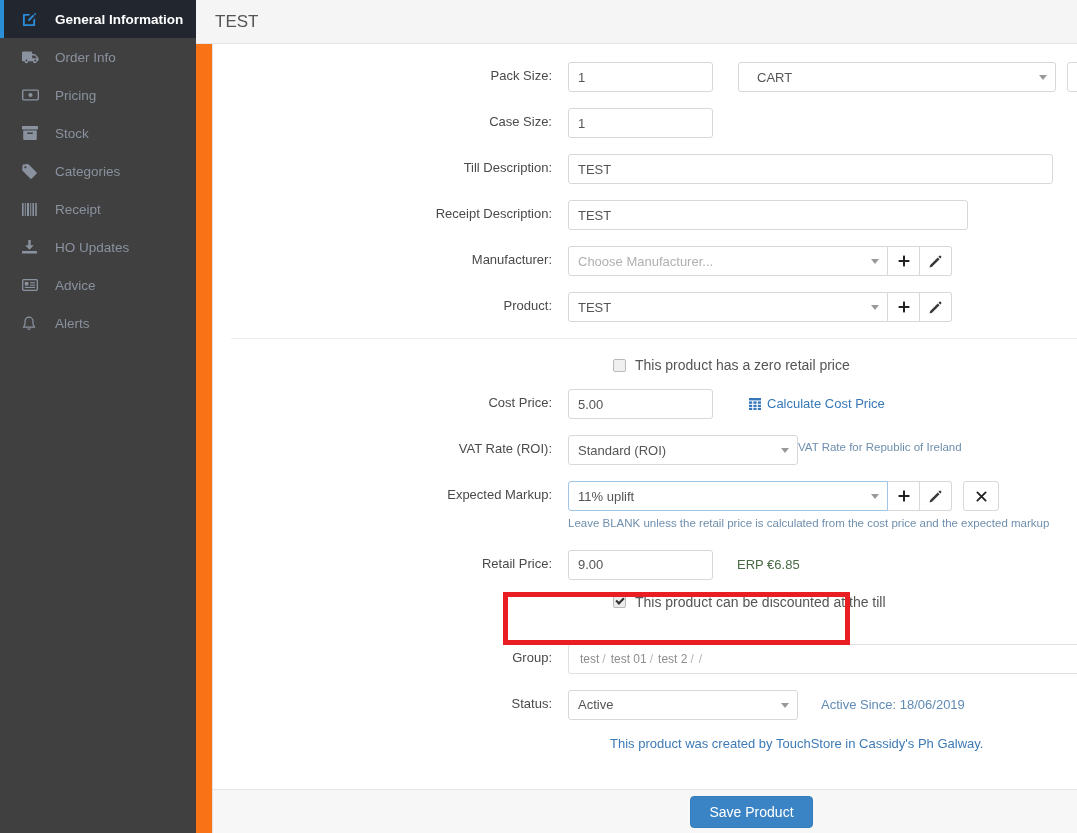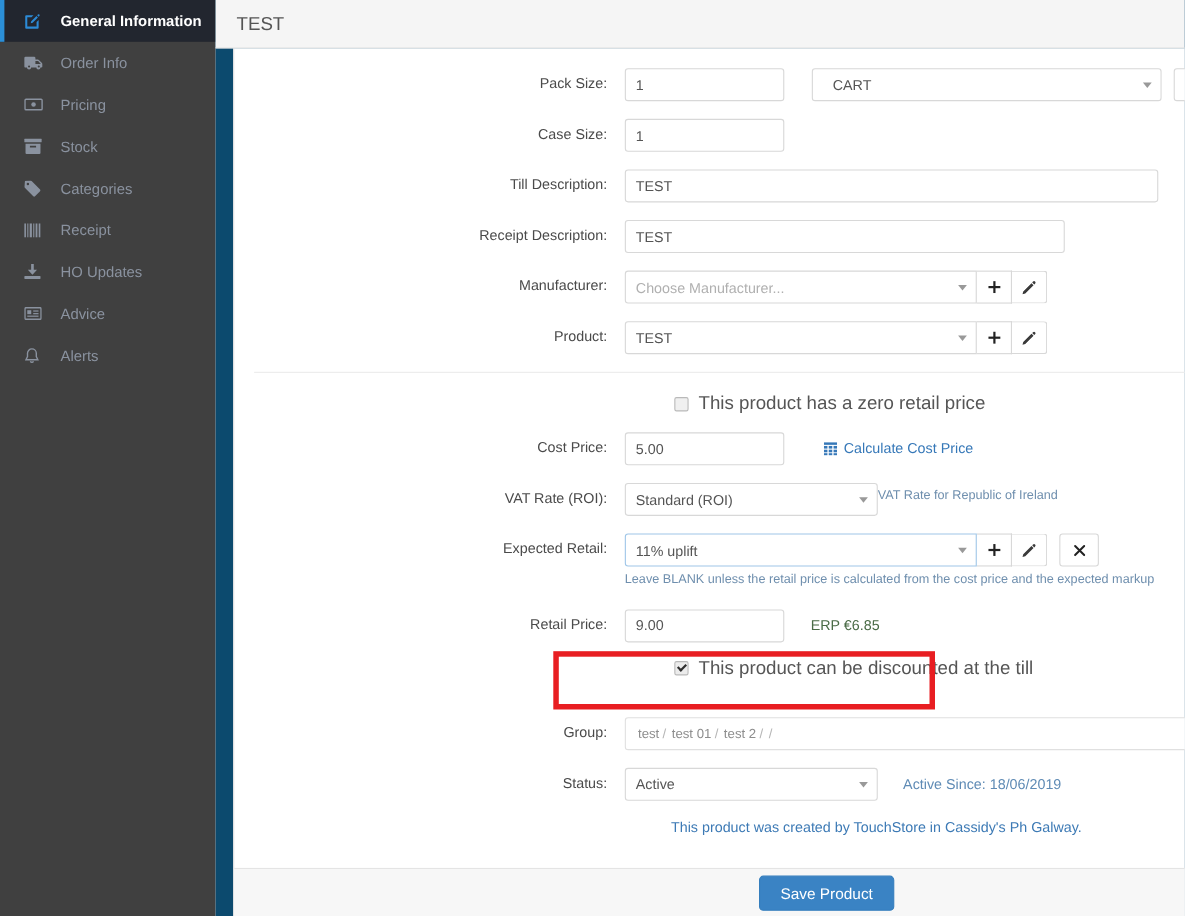--- a/index.html
+++ b/index.html
@@ -53,21 +53,21 @@
     position: absolute;
     left: 0; top: 0; bottom: 0;
     width: 4px;
     background: #2b8fd8;
   }
 
   
   .right {
     flex: 1 1 auto;
     height: 833px;
-    background: #0c4a6e;
+    background: #f97316;
     position: relative;
   }
   .topbar {
     height: 44px;
     background: #f5f5f5;
     display: flex;
     align-items: center;
     padding-left: 19px;
     border-bottom: 1px solid #e6e6e6;
   }
@@ -212,21 +212,21 @@
     cursor: pointer;
   }
   .chkbox.checked { background: #ececec; }
   .chkbox.checked::after {
     content: "";
     width: 6px; height: 3px;
     border-left: 2px solid #2f2f2f;
     border-bottom: 2px solid #2f2f2f;
     transform: rotate(-45deg) translate(1px, -1px);
   }
-  .chk-label { font-size: 17px; color: #555; }
+  .chk-label { font-size: 14px; color: #555; }
 
   .link-blue {
     color: #3678b8;
     font-size: 13px;
     text-decoration: none;
     cursor: pointer;
     display: inline-flex;
     align-items: center;
   }
   .link-blue .grid-ico { margin-right: 6px; display: inline-flex; }
@@ -527,21 +527,21 @@
             <div class="ctrl" style="align-items:flex-start;">
               <div class="sel w230">
                 <span>Standard (ROI)</span>
                 <span class="caret"></span>
               </div>
               <div class="hint">VAT Rate for Republic of Ireland</div>
             </div>
           </div>
 
           <div class="row" style="margin-bottom:10px;">
-            <div class="lbl">Expected Retail:</div>
+            <div class="lbl">Expected Markup:</div>
             <div class="ctrl" style="flex-direction:column;align-items:flex-start;">
               <div style="display:flex;align-items:center;">
                 <div class="sel w320 blue" style="border-radius:3px 0 0 3px;">
                   <span>11% uplift</span>
                   <span class="caret"></span>
                 </div>
                 <button class="btn-sq join-left">
                   <svg width="12" height="12" viewBox="0 0 12 12" fill="#222">
                       <rect x="5" y="0.6" width="2" height="10.8"></rect>
                       <rect x="0.6" y="5" width="10.8" height="2"></rect>

